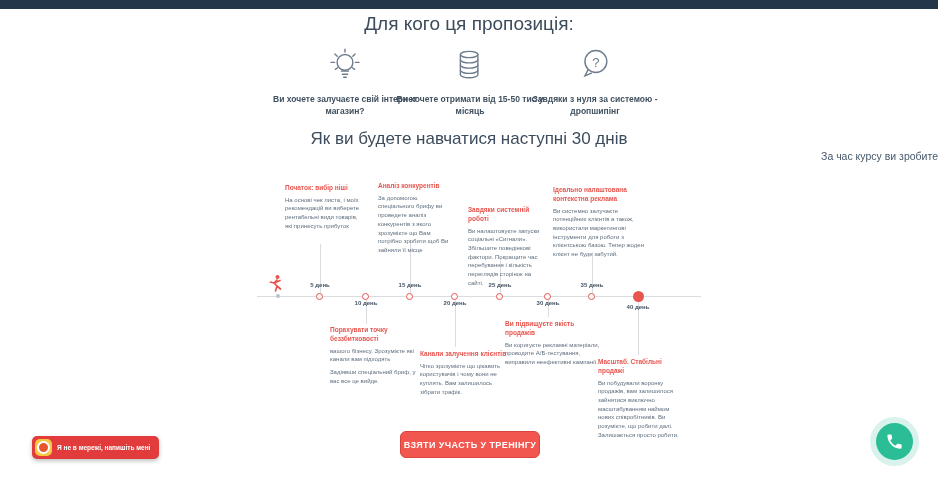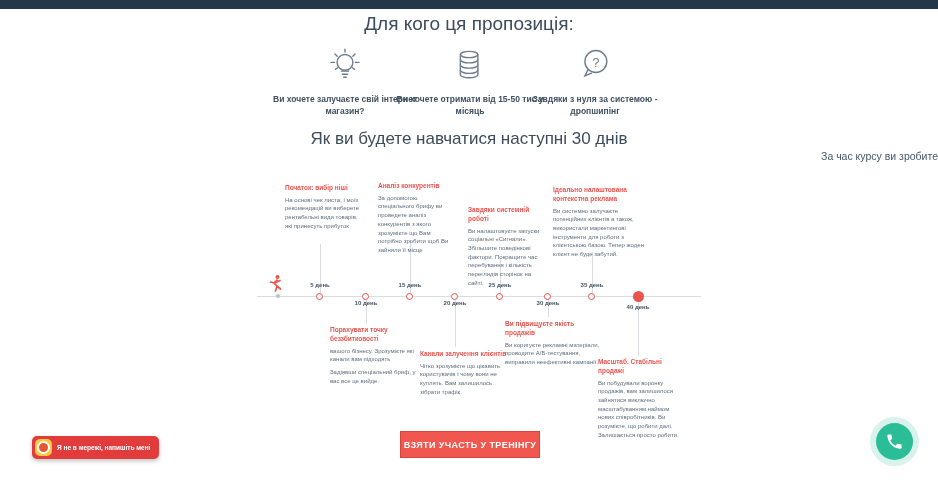--- a/index.html
+++ b/index.html
@@ -15,21 +15,21 @@
   .course-subtitle{left:0;top:150px;width:938px;text-align:right;font-size:10.5px;color:#46586a;}
   .tl-line{background:#d9dde2;}
   .tl-dot{width:5px;height:5px;border:1.5px solid #e8554e;background:#fff;border-radius:50%;}
   .tl-dot-big{width:11px;height:11px;background:#e8554e;border-radius:50%;}
   .tl-start-dot{width:4px;height:4px;background:#b9c1c9;border-radius:50%;}
   .tl-label{width:44px;text-align:center;font-size:6px;font-weight:bold;color:#435363;}
   .blk .t{color:#e8554e;font-weight:bold;font-size:6.5px;line-height:1.35;margin-bottom:3px;}
   .blk .p{font-size:6px;color:#5f6e7e;line-height:1.45;}
   .blk .p + .p{margin-top:4px;}
   .cta{left:400px;top:431px;width:138px;height:25px;background:#f2574f;border:1px solid #d8453e;
-       border-radius:0;color:#fff;font-size:9px;font-weight:bold;letter-spacing:.4px;
+       border-radius:6px;color:#fff;font-size:9px;font-weight:bold;letter-spacing:.4px;
        display:flex;align-items:center;justify-content:center;cursor:pointer;}
   .chat-pill{left:32px;top:436px;height:23px;background:#e23b3b;border-radius:5px;display:flex;
              align-items:center;padding:0 9px 0 3px;gap:5px;box-shadow:0 2px 4px rgba(0,0,0,.25);cursor:pointer;}
   .chat-icon{width:17px;height:17px;border-radius:5px;background:#f7c843;display:flex;
              align-items:center;justify-content:center;}
   .chat-blob{width:9px;height:9px;border-radius:50%;background:#e8552e;border:2px solid #fff;}
   .chat-label{color:#fff;font-size:6.5px;font-weight:bold;}
   .call-btn{left:876px;top:423px;width:37px;height:37px;border-radius:50%;background:#2abd96;
             display:flex;align-items:center;justify-content:center;cursor:pointer;
             box-shadow:0 0 0 6px rgba(42,189,150,.18);}

